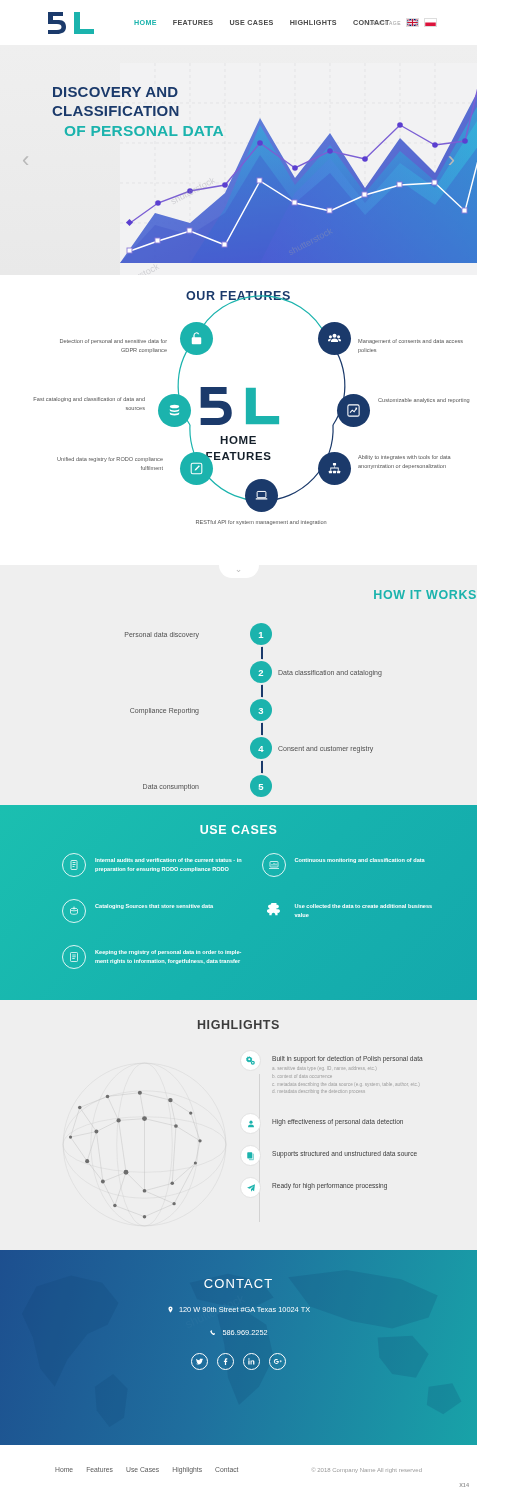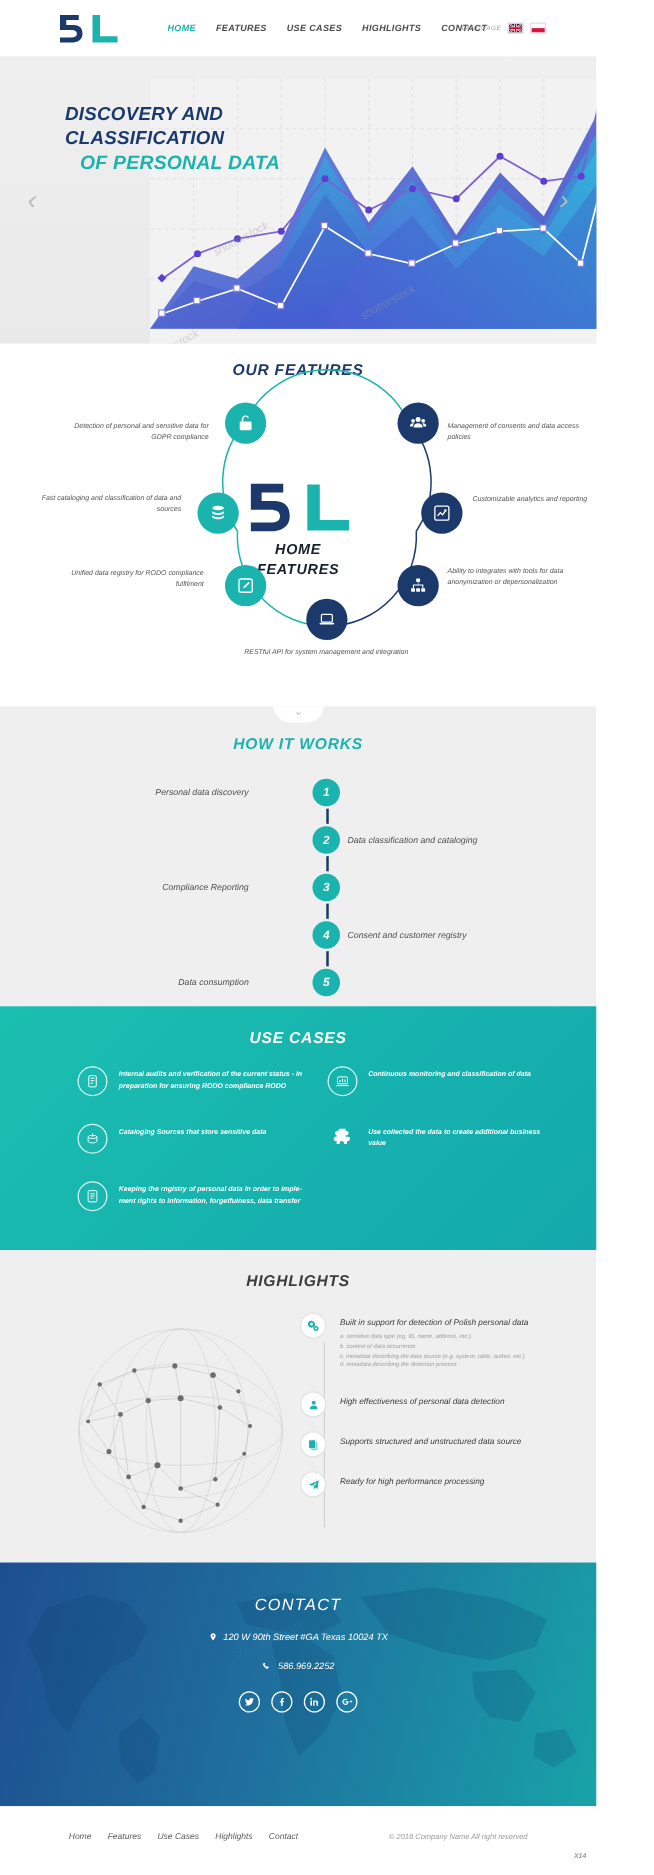--- a/index.html
+++ b/index.html
@@ -2,21 +2,21 @@
 <html><head>
 <meta charset="utf-8">
 <style>
   * { margin:0; padding:0; box-sizing:border-box; }
   html,body { width:523px; }
   body {
     font-family:"Liberation Sans", sans-serif;
     background:#fff; width:523px; height:1500px;
     overflow:hidden; position:relative;
   }
-  .page { width:477px; height:1500px; position:relative;font-style:italic; }
+  .page { width:477px; height:1500px; position:relative; }
 
   
   .navbar { height:45px; background:#fff; display:flex; align-items:center; position:relative; }
   .logo { margin-left:45px; display:flex; align-items:flex-end; gap:5px; height:24px; }
   .logo svg { display:block; }
   .nav-links { display:flex; gap:16px; margin-left:38px; align-items:center; }
   .nav-links a { font-size:7.2px; letter-spacing:.3px; color:#4a4a4a; text-decoration:none; font-weight:600; }
   .nav-links a.active { color:#1bb3ad; }
   .lang { position:absolute; right:40px; display:flex; align-items:center; gap:5px; }
   .lang-label { font-size:5px; color:#9a9a9a; letter-spacing:.5px; }
@@ -29,21 +29,21 @@
   .hero-title .l1, .hero-title .l2 { font-size:15px; font-weight:bold; color:#1b3a6b; letter-spacing:.2px; line-height:1.25; }
   .hero-title .l3 { font-size:15.5px; font-weight:bold; color:#1bb3ad; letter-spacing:.2px; line-height:1.25;margin-left:12px; }
   .hero-arrow { position:absolute; top:50%; transform:translateY(-50%); color:#b9b9b9; font-size:22px; font-weight:300; cursor:pointer; user-select:none; z-index:6; }
   .hero-arrow.left { left:22px; }
   .hero-arrow.right { right:22px; }
   .hero-graphic { position:absolute; left:120px; top:18px; width:362px; height:212px; }
 
   
   .features { background:#fff; height:290px; position:relative; }
   .sec-title { text-align:center; font-size:12.5px; font-weight:600; color:#1b3a6b; letter-spacing:.6px; padding-top:14px; }
-  .sec-title.teal { color:#1bb3ad; }
+  .sec-title.teal { color:#1bb3ad;text-align:right; }
   .sec-title.white { color:#fff; }
   .feat-wrap { position:absolute; inset:0; }
   .feat-center { position:absolute; left:50%; top:158px; transform:translateX(-50%); text-align:center; }
   .feat-center .mf { font-size:11.5px; font-weight:bold; color:#15202b; letter-spacing:.6px; line-height:1.35; }
   .feat-node { position:absolute; width:33px; height:33px; border-radius:50%; display:flex; align-items:center; justify-content:center; }
   .feat-node.teal { background:#1bb3ad; }
   .feat-node.navy { background:#1b3a6b; }
   .feat-label { position:absolute; font-size:5.6px; color:#555; line-height:1.55; width:115px; }
   .feat-label.r { text-align:right; }
   .feat-label.l { text-align:left; }

